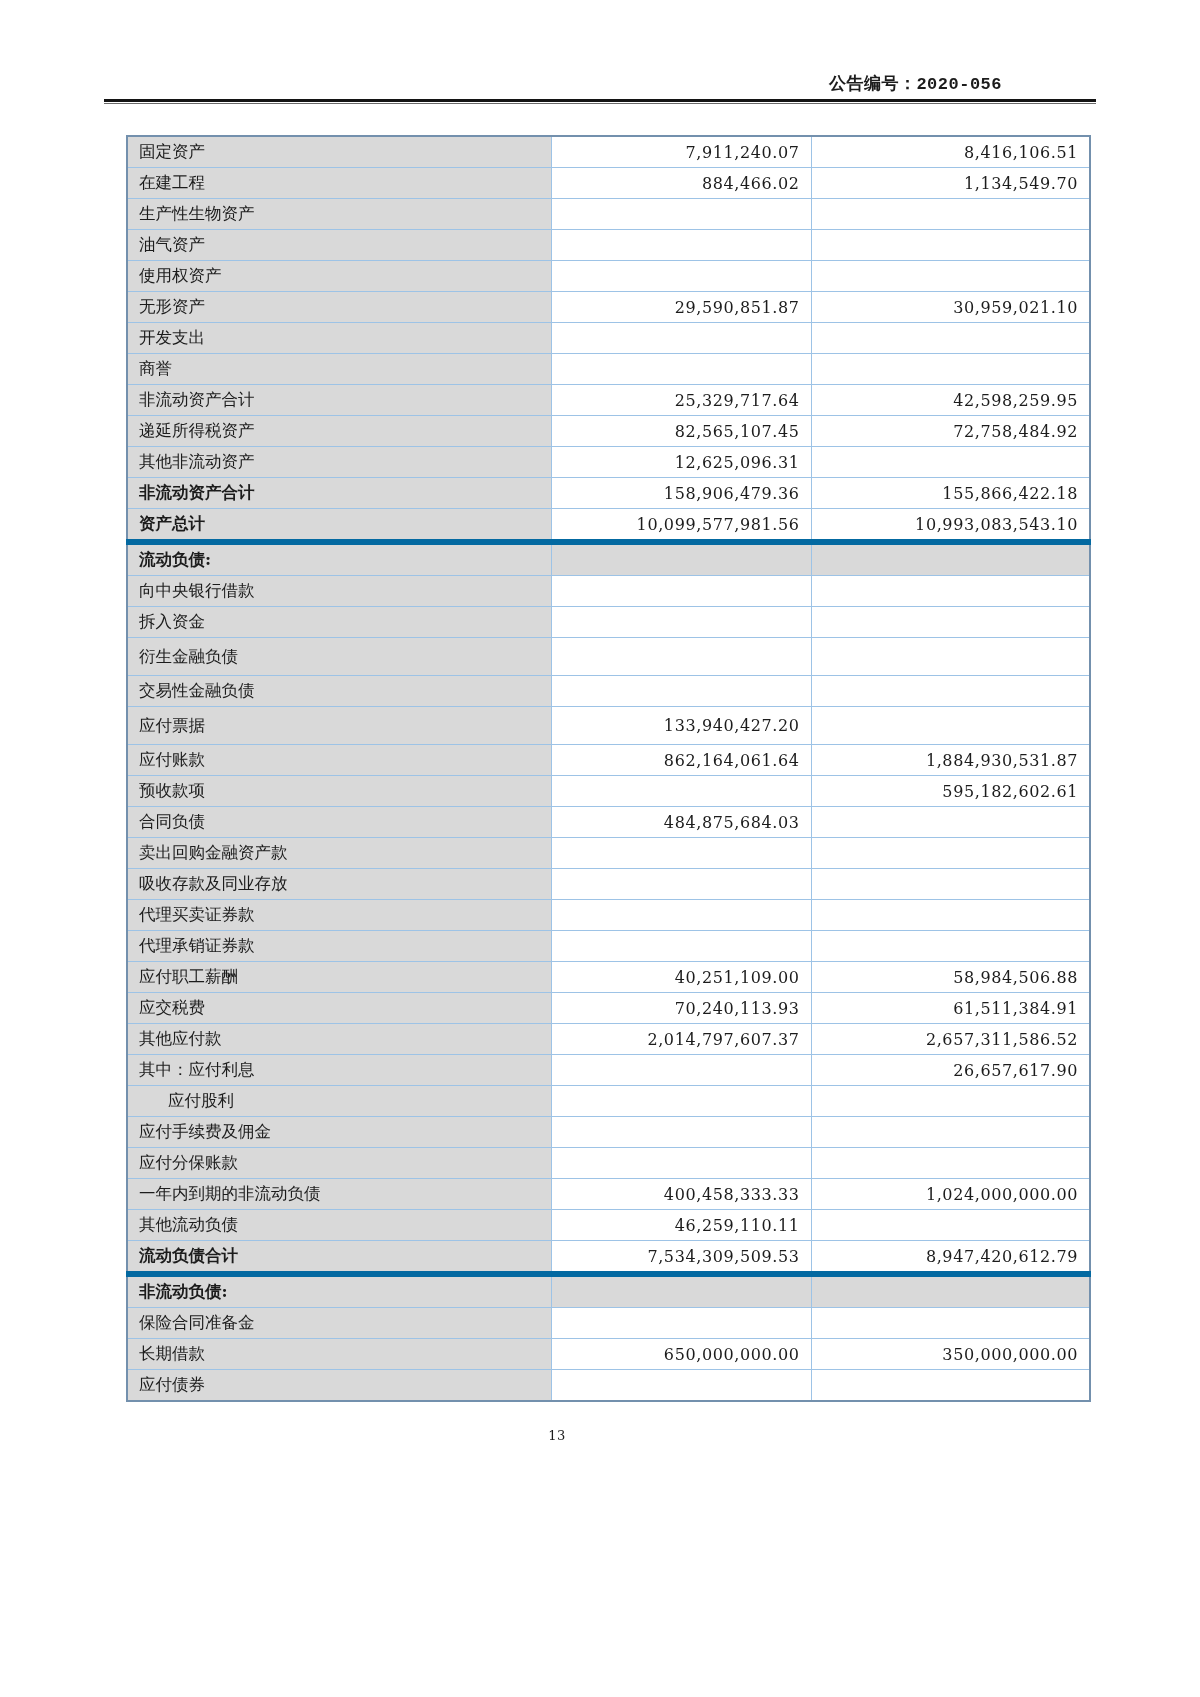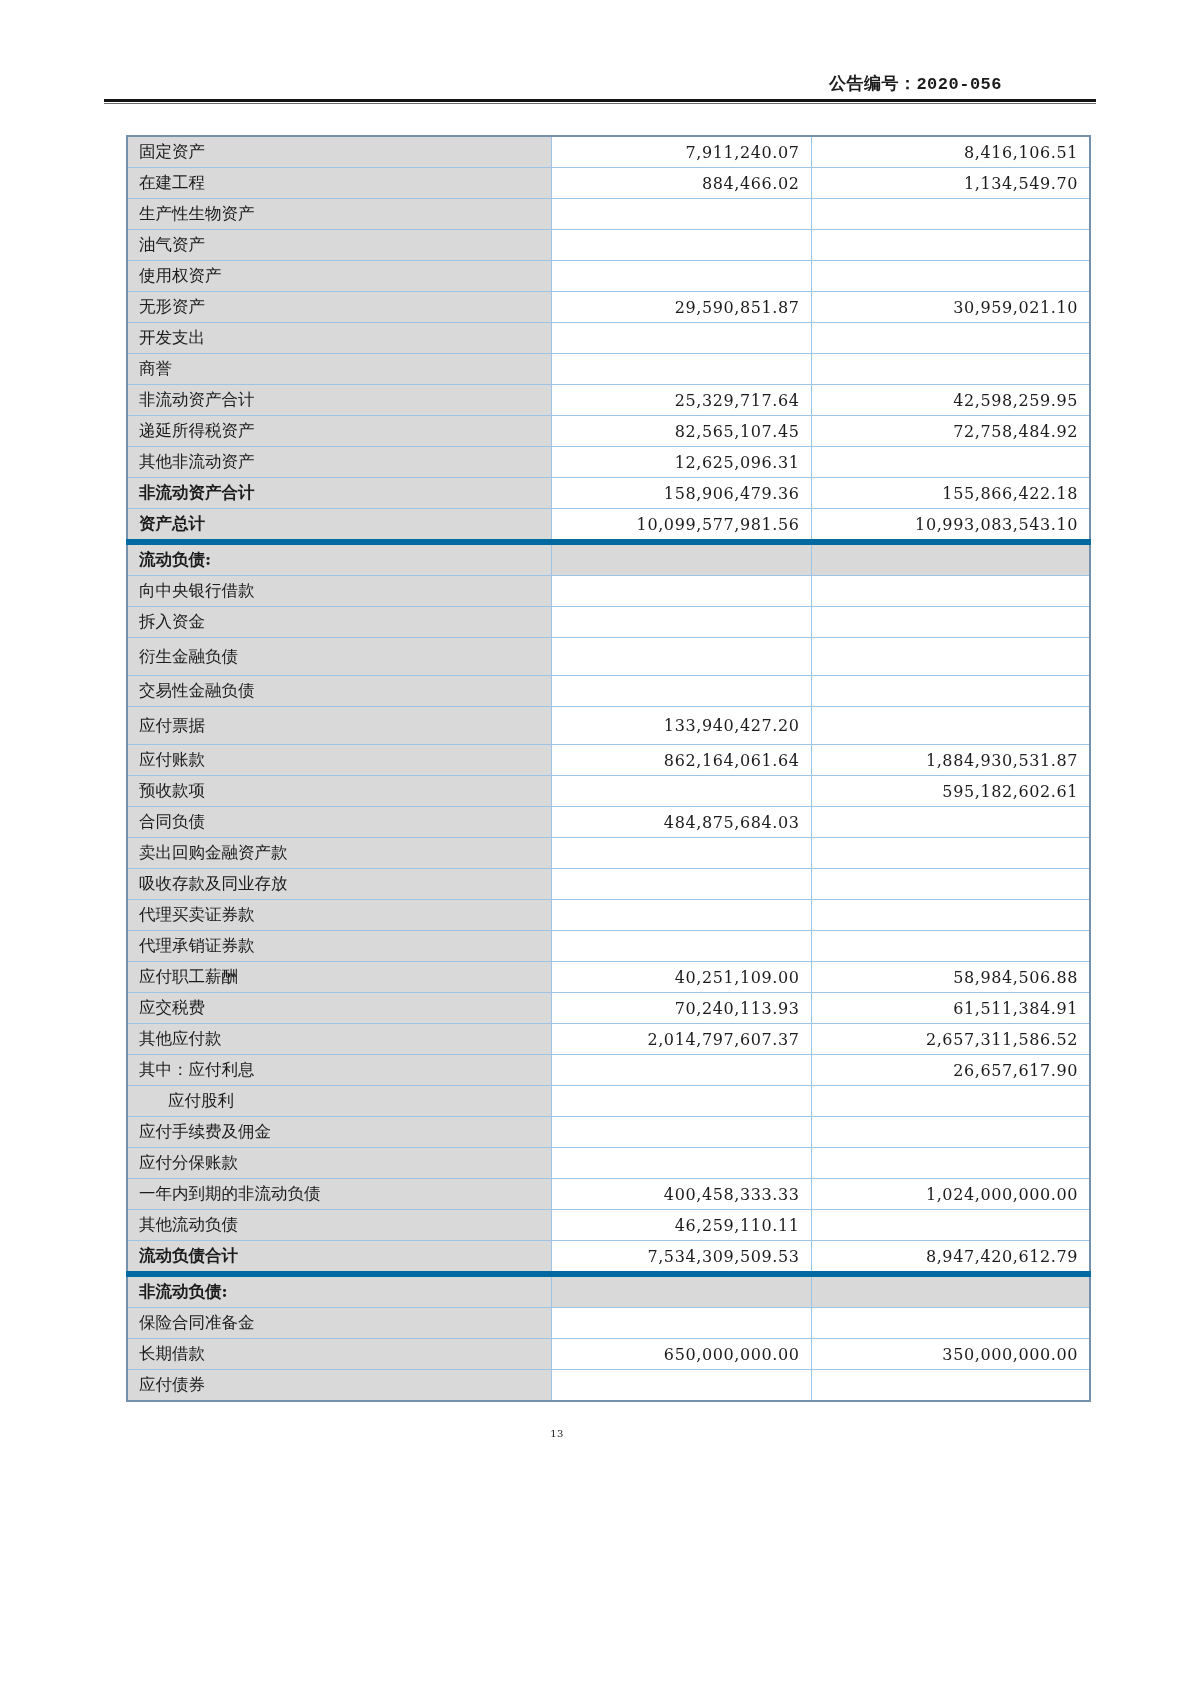--- a/index.html
+++ b/index.html
@@ -94,21 +94,21 @@
 
   tr.indent td.c-label { padding-left: 40px; }
 
   
   .page-number {
     position: absolute;
     top: 1428px;
     left: 0;
     width: 1114px;
     text-align: center;
-    font-size: 10px;
+    font-size: 13px;
     letter-spacing: 0.5px;
   }
 </style>
 </head>
 <body>
 
 <div class="doc-header">公告编号：2020-056</div>
 
 <div class="header-rule">
   <div class="thick"></div>

